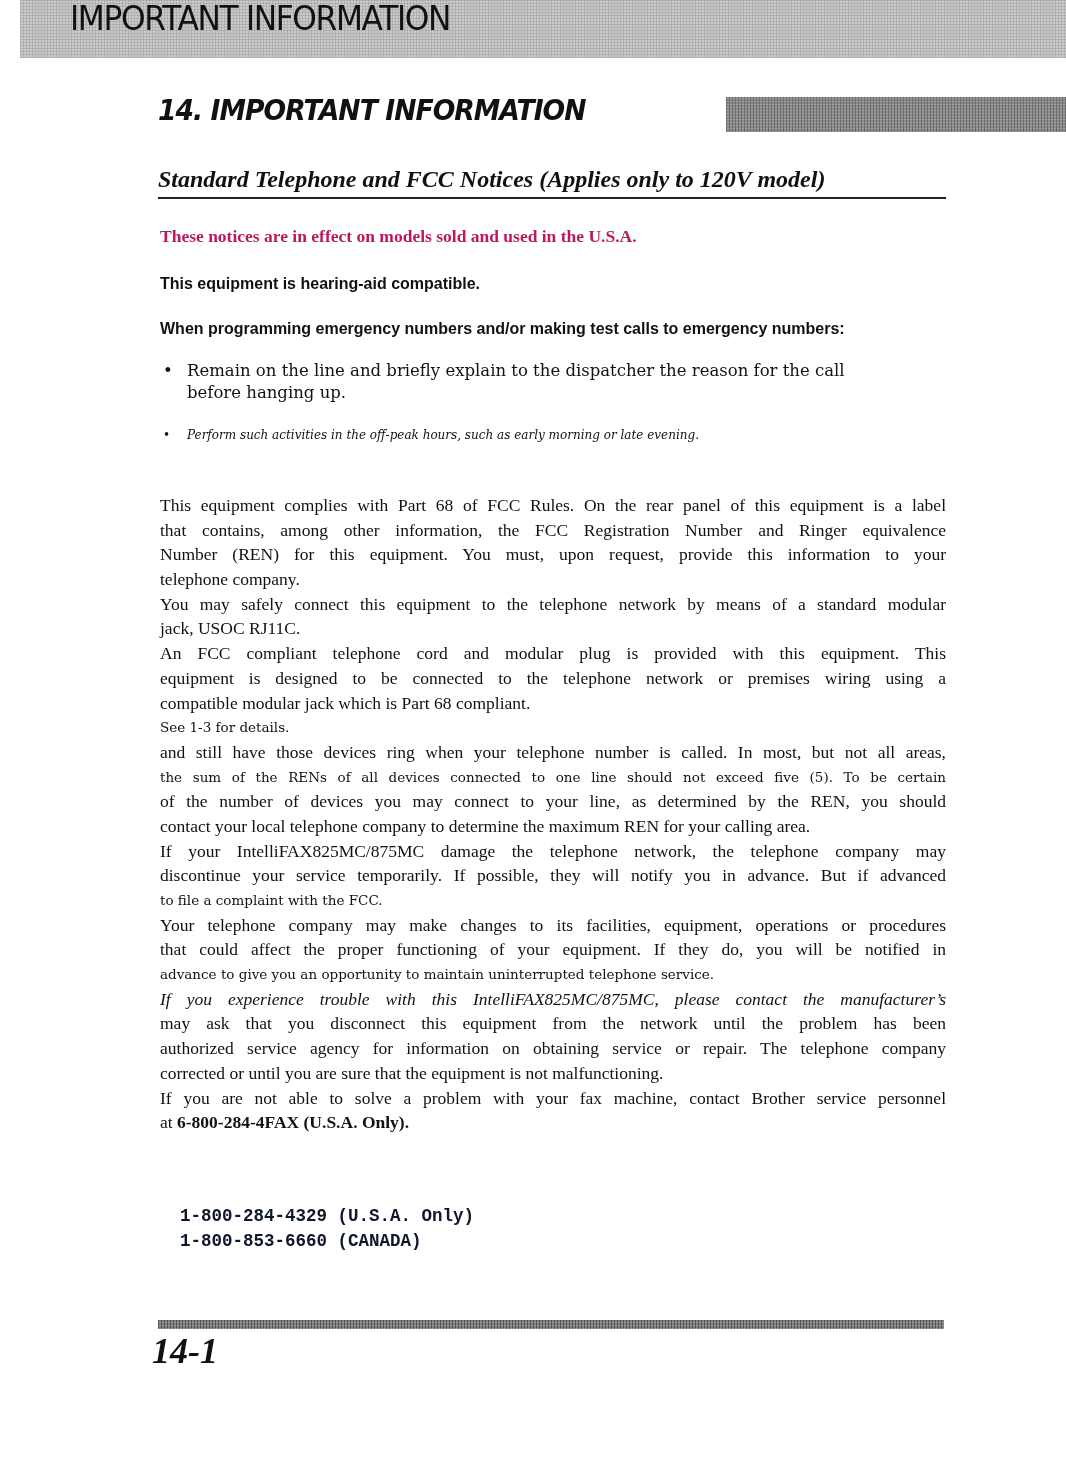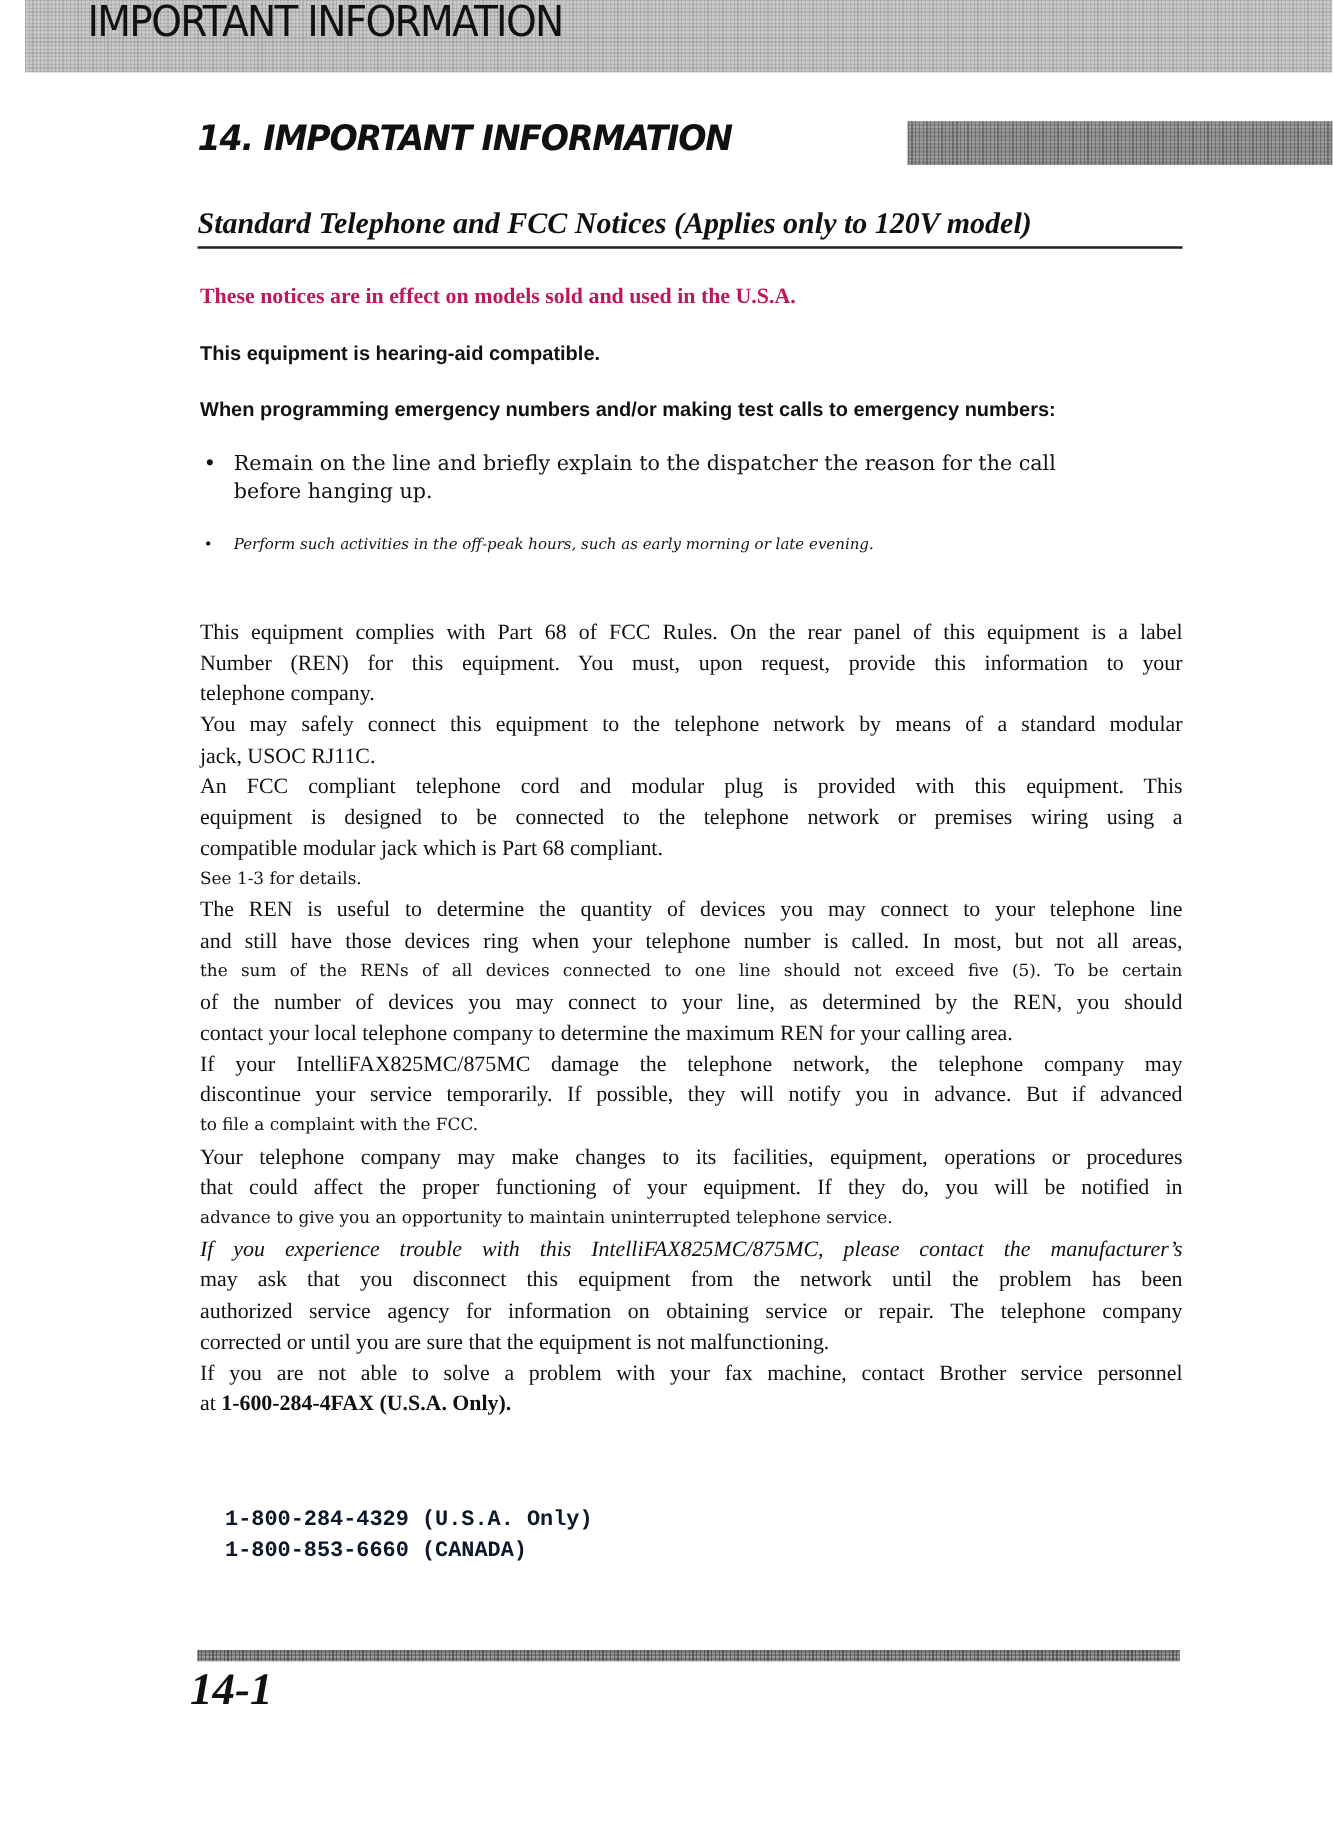--- a/index.html
+++ b/index.html
@@ -93,44 +93,44 @@
   </span>
 </div>
 
 <div class="bullet b2">
   <span class="dot" style="font-style:normal;">•</span>
   <span class="txt" style="white-space:nowrap;">Perform such activities in the off-peak hours, such as early morning or late evening.</span>
 </div>
 
 <div class="body-block" style="top:493px;">
   <span class="ln">This equipment complies with Part 68 of FCC Rules. On the rear panel of this equipment is a label</span>
+  <span class="ln">that contains, among other information, the FCC Registration Number and Ringer equivalence</span>
   <span class="ln">Number (REN) for this equipment. You must, upon request, provide this information to your</span>
   <span class="ln last">telephone company.</span>
   <span class="ln">You may safely connect this equipment to the telephone network by means of a standard modular</span>
   <span class="ln last">jack, USOC RJ11C.</span>
   <span class="ln">An FCC compliant telephone cord and modular plug is provided with this equipment. This</span>
   <span class="ln">equipment is designed to be connected to the telephone network or premises wiring using a</span>
   <span class="ln last">compatible modular jack which is Part 68 compliant.</span>
   <span class="ln last small">See 1-3 for details.</span>
-  <span class="ln">The REN is useful to determine the quantity of devices you may connect to your telephone line</span>
   <span class="ln">and still have those devices ring when your telephone number is called. In most, but not all areas,</span>
   <span class="ln small">the sum of the RENs of all devices connected to one line should not exceed five (5). To be certain</span>
   <span class="ln">of the number of devices you may connect to your line, as determined by the REN, you should</span>
   <span class="ln last">contact your local telephone company to determine the maximum REN  for your calling area.</span>
   <span class="ln">If your IntelliFAX825MC/875MC damage the telephone network, the telephone company may</span>
   <span class="ln">discontinue your service temporarily.  If possible, they will notify you in advance. But if advanced</span>
   <span class="ln last small">to file a complaint with the FCC.</span>
   <span class="ln">Your telephone company may make changes to its facilities, equipment, operations or procedures</span>
   <span class="ln">that could affect the proper functioning of your equipment. If they do, you will be notified in</span>
   <span class="ln last small">advance to give you an opportunity to maintain uninterrupted telephone service.</span>
   <span class="ln" style="font-style:italic;">If you experience trouble with this IntelliFAX825MC/875MC, please contact the manufacturer’s</span>
   <span class="ln">may ask that you disconnect this equipment from the network until the problem has been</span>
   <span class="ln">authorized service agency for information on obtaining service or repair. The telephone company</span>
   <span class="ln last">corrected or until you are sure that the equipment is not malfunctioning.</span>
   <span class="ln">If you are not able to solve a problem with your fax machine, contact Brother service personnel</span>
-  <span class="ln last"><span>at </span><span class="phone">1-600-284-4FAX (U.S.A. Only).</span></span>
+  <span class="ln last"><span>at </span><span class="phone">6-800-284-4FAX (U.S.A. Only).</span></span>
 </div>
 
 <div class="phone-line" style="top:1190px;">1-800-284-4329 (U.S.A. Only)</div>
 <div class="phone-line" style="top:1215px;">1-800-853-6660 (CANADA)</div>
 
 <div class="footer-bar"></div>
 <div class="page-num">14-1</div>
 
 </body></html>

